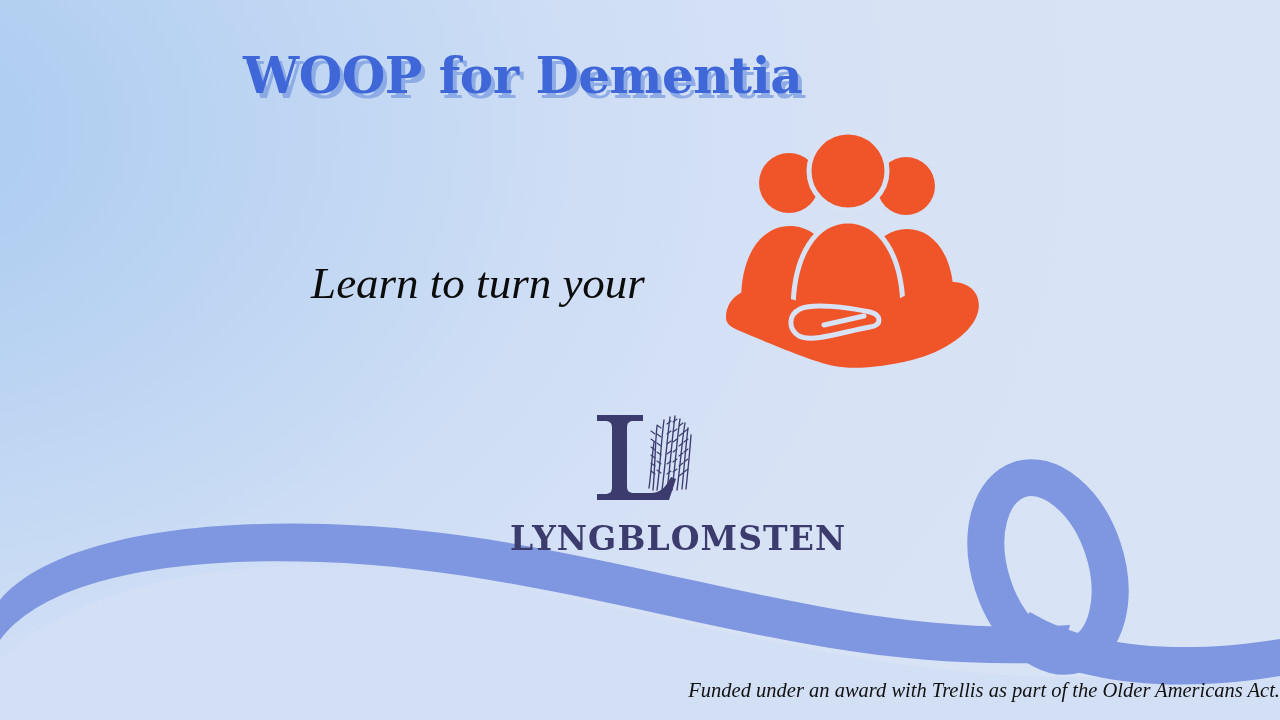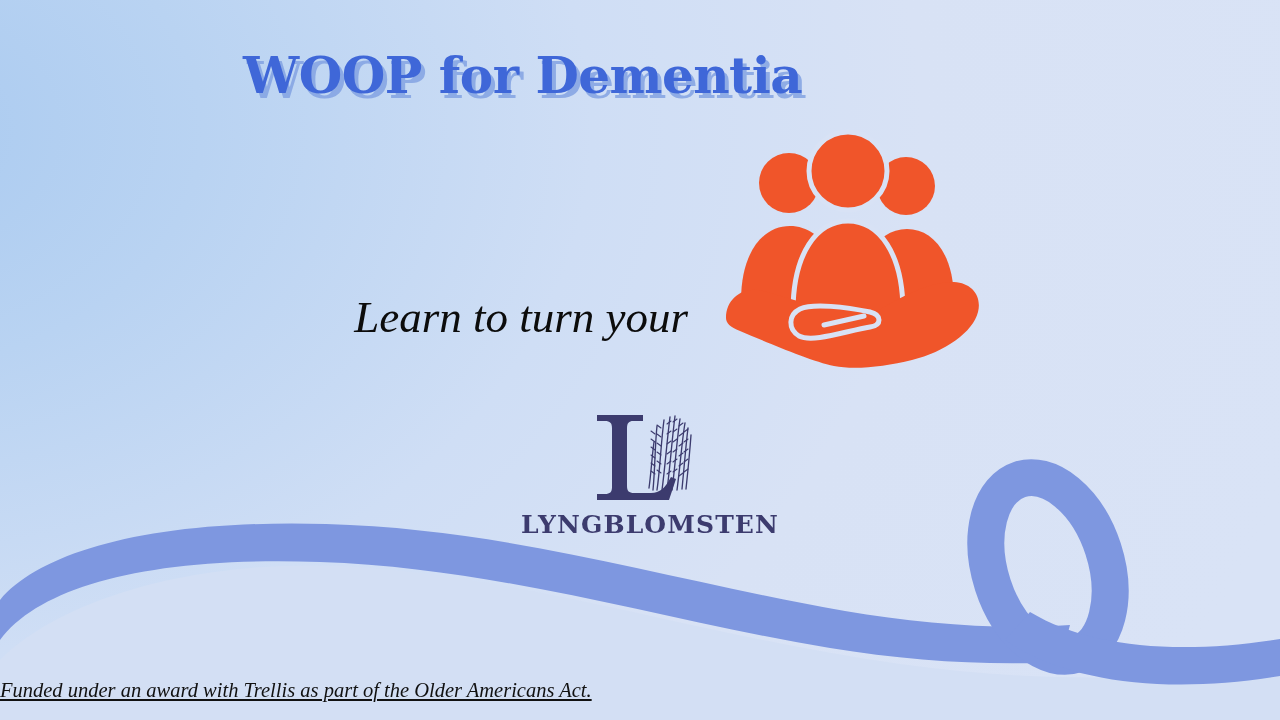--- a/index.html
+++ b/index.html
@@ -42,22 +42,21 @@
     text-shadow: 4px 5px 0 rgba(130,162,226,0.85);
     white-space: nowrap;
   }
 
   
   #subtitle-block {
     position: absolute;
     left: 268px;
     top: 250px;
     width: 420px;
-    text-align: right;
-    margin-top: 34px;
+    text-align: center;
   }
   .subtitle-line {
     font-family: "Liberation Serif", "DejaVu Serif", serif;
     font-style: italic;
     font-weight: normal;
     font-size: 45px;
     line-height: 67px;
     color: #0c0c0c;
     white-space: nowrap;
   }
@@ -84,48 +83,47 @@
   }
   #logo-mark {
     width: 130px;
     height: 105px;
     margin: 0 auto;
     display: block;
   }
   .logo-text-1 {
     font-family: "DejaVu Serif", "Liberation Serif", serif;
     font-weight: bold;
-    font-size: 25px;
+    font-size: 33px;
     letter-spacing: 1.1px;
     color: #3c3b6e;
     line-height: 28px;
-    margin-top: 2px;
+    margin-top: 16px;
   }
   .logo-text-2 {
     font-family: "DejaVu Serif", "Liberation Serif", serif;
     font-weight: bold;
     font-size: 22.5px;
     letter-spacing: 1.0px;
     color: #3c3b6e;
     line-height: 27px;
   }
 
   
   #footer-note {
     position: absolute;
     left: 0;
     top: 679px;
     width: 1280px;
-    text-align: left;
+    text-align: right;
     font-family: "Liberation Serif", "DejaVu Serif", serif;
     font-style: italic;
     font-size: 20.5px;
     color: #111111;
     white-space: nowrap;
-    text-decoration: underline;
   }
 </style>
 </head>
 <body>
 
 <div id="slide">
 
   <svg id="ribbon-layer" viewBox="0 0 1280 720" preserveAspectRatio="none" aria-hidden="true">
 
     <path d="M0,720 L0,660 C 60,600 190,560 340,566

